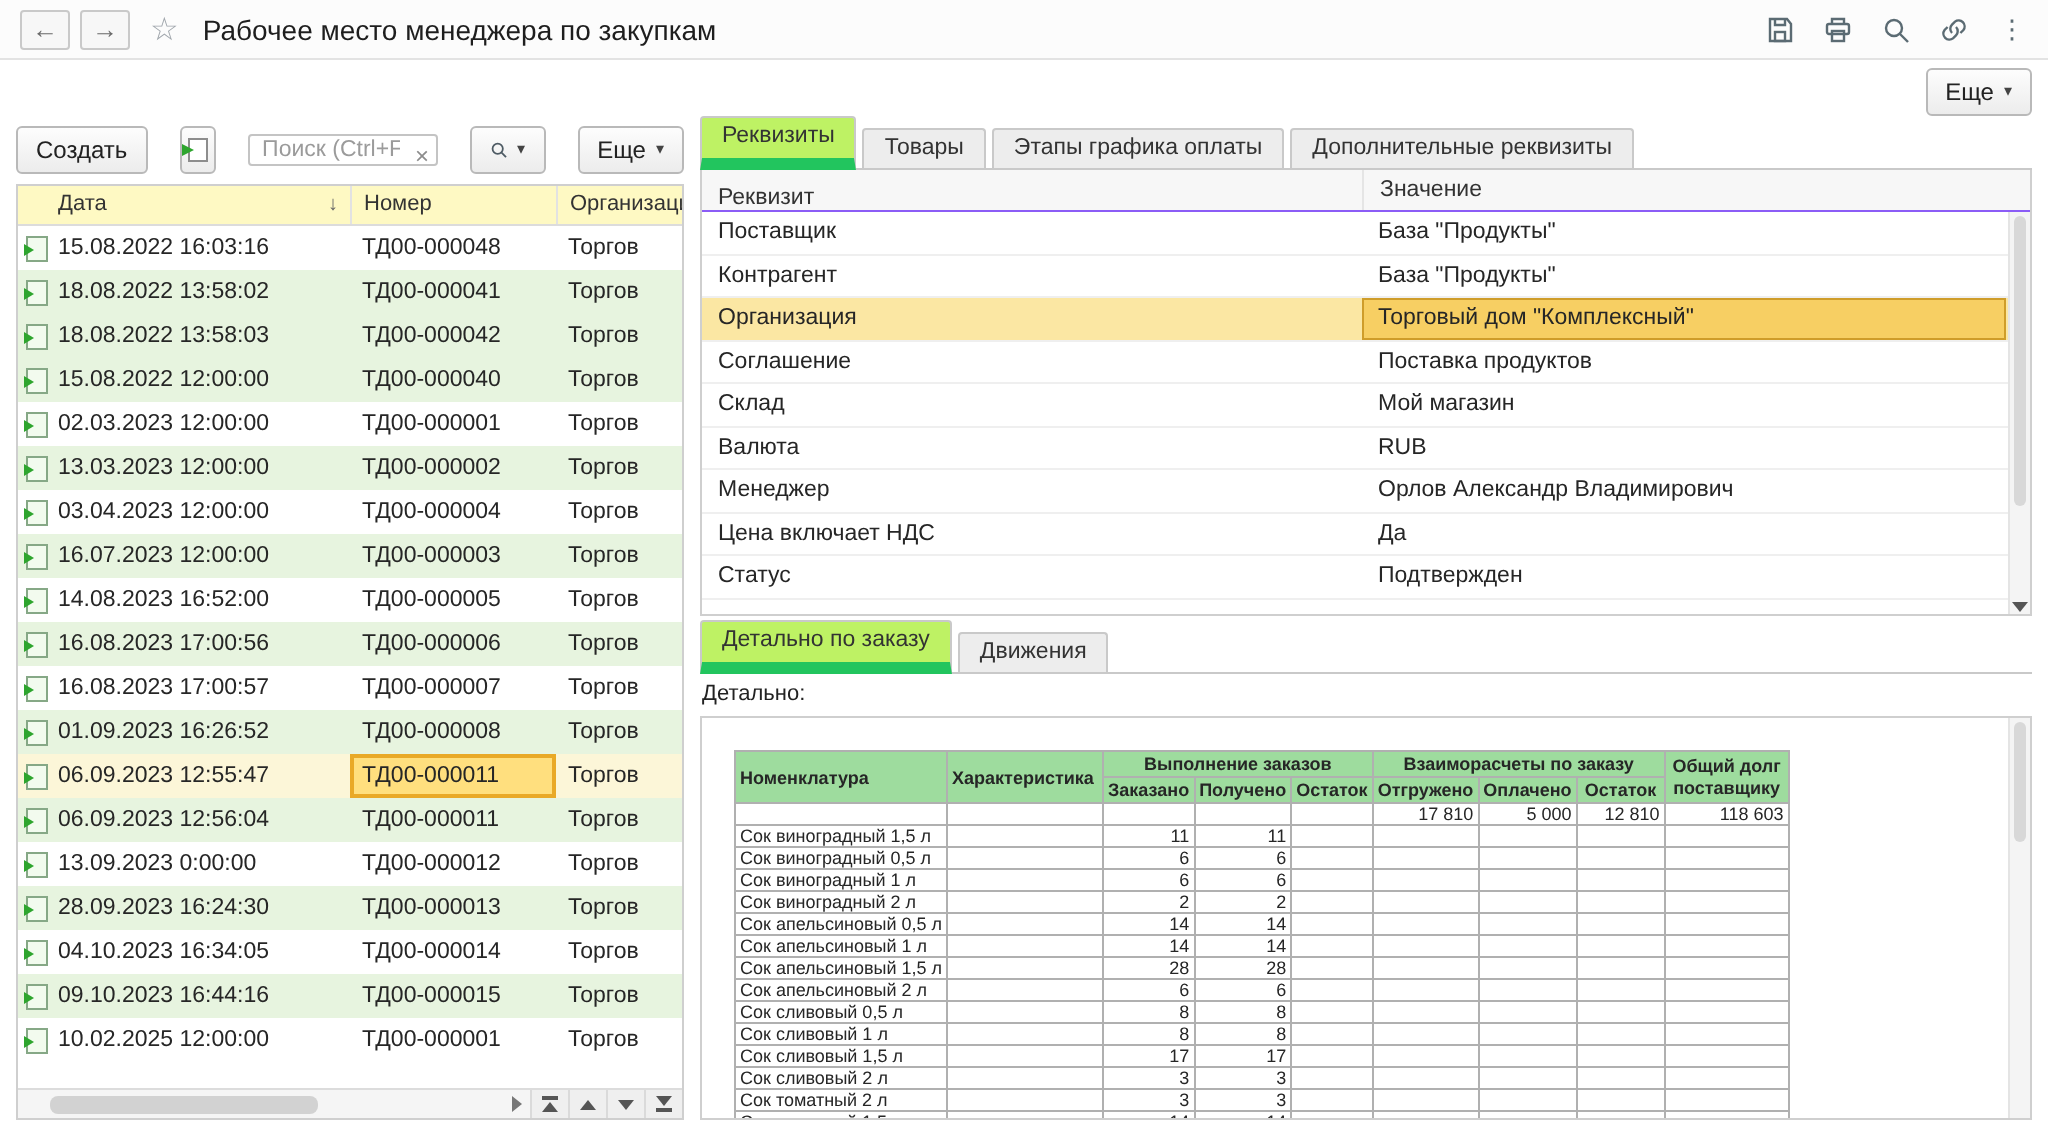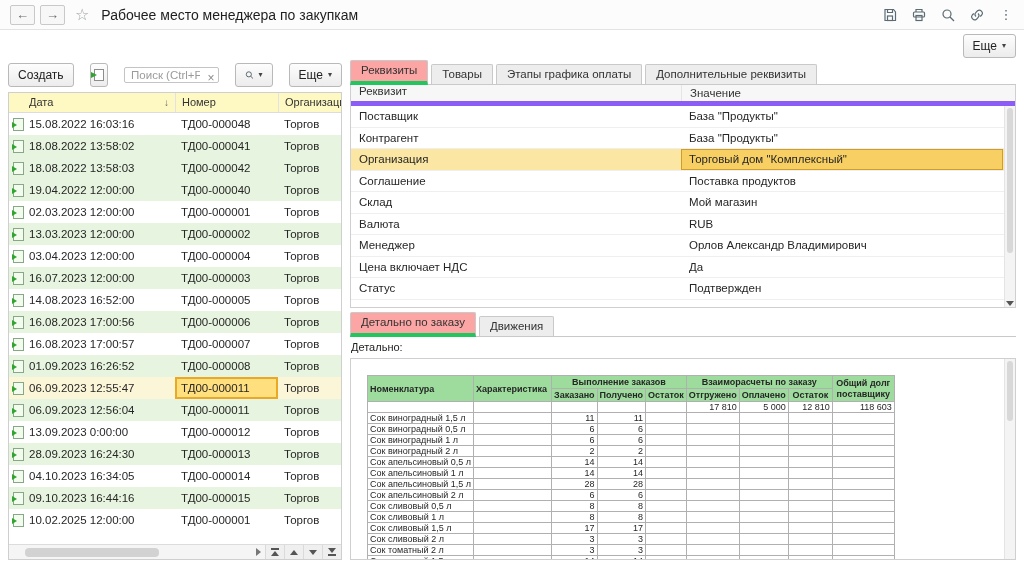--- a/index.html
+++ b/index.html
@@ -58,26 +58,26 @@
   .tri{width:0;height:0;display:block}
   .tri.up{border-left:4px solid transparent;border-right:4px solid transparent;border-bottom:5px solid #555}
   .tri.down{border-left:4px solid transparent;border-right:4px solid transparent;border-top:5px solid #555}
   .tri.right{border-top:4px solid transparent;border-bottom:4px solid transparent;border-left:5px solid #777;margin:0 4px}
   .mini{width:19px;height:14px;display:flex;flex-direction:column;align-items:center;justify-content:center;background:#efefef;border:none;border-left:1px solid #dadada;cursor:pointer;gap:1px}
   .bar{width:8px;height:2px;background:#555;display:block}
 
   
   .tabs{display:flex;align-items:flex-end;height:23px;border-bottom:1px solid #c9c9c9}
   .tab{padding:3px 10px 4px;border:1px solid #c9c9c9;border-bottom:none;background:#ededed;margin-right:3px;font-size:11.5px;border-radius:2px 2px 0 0;color:#333;cursor:pointer;white-space:nowrap}
-  .tab.active{background:#fca5a5;margin-bottom:-1px;border-bottom:4px solid #22c55e;padding-bottom:5px}
+  .tab.active{background:#bef264;margin-bottom:-1px;border-bottom:6px solid #22c55e;padding-bottom:5px}
 
   
   .req{position:absolute;left:350px;top:62px;width:666px;height:246px}
   .req-body{position:absolute;top:23px;left:0;right:0;bottom:0;background:#fff;border:1px solid #cfcfcf;border-top:none;overflow:hidden}
-  .req-header{display:flex;height:21px;background:#f7f7f7;border-bottom:5px solid #8b5cf6;font-size:11.5px;align-items:flex-start;color:#333}
+  .req-header{display:flex;height:21px;background:#f7f7f7;border-bottom:1px solid #8b5cf6;font-size:11.5px;align-items:flex-end;color:#333}
   .req-header .rname{font-weight:normal}
   .rname{width:330px;padding-left:8px;overflow:hidden;white-space:nowrap}
   .rvalue{flex:1;padding-left:8px;align-self:stretch;display:flex;align-items:center;overflow:hidden;white-space:nowrap;margin-right:12px}
   .req-header .rvalue{border-left:1px solid #e5e5e5;margin-right:12px}
   .rrow{display:flex;height:21.5px;align-items:center;border-bottom:1px solid #efefef;font-size:11.5px;cursor:pointer}
   .rrow.current{background:#fbe7a3}
   .rrow.current .rvalue.cur-cell{background:#f7cf63;box-shadow:inset 0 0 0 1px #cf9d2a}
   .vscroll{position:absolute;right:0;top:21px;bottom:0;width:11px;background:#f4f4f4;border-left:1px solid #e4e4e4}
   .vscroll .vthumb{position:absolute;top:2px;left:2px;right:2px;height:72%;background:#d8d8d8;border-radius:4px;cursor:grab}
   .vscroll .sb-bottom{position:absolute;bottom:1px;left:0;right:0;display:flex;justify-content:center}
@@ -188,21 +188,21 @@
           <span class="c-org">Торгов</span>
         </div>
         <div class="lrow tint">
           <span class="doc-icon"></span>
           <span class="c-date">18.08.2022 13:58:03</span>
           <span class="c-num">ТД00-000042</span>
           <span class="c-org">Торгов</span>
         </div>
         <div class="lrow tint">
           <span class="doc-icon"></span>
-          <span class="c-date">19.04.2022 12:00:00</span>
+          <span class="c-date">15.08.2022 12:00:00</span>
           <span class="c-num">ТД00-000040</span>
           <span class="c-org">Торгов</span>
         </div>
         <div class="lrow">
           <span class="doc-icon"></span>
           <span class="c-date">02.03.2023 12:00:00</span>
           <span class="c-num">ТД00-000001</span>
           <span class="c-org">Торгов</span>
         </div>
         <div class="lrow tint">

